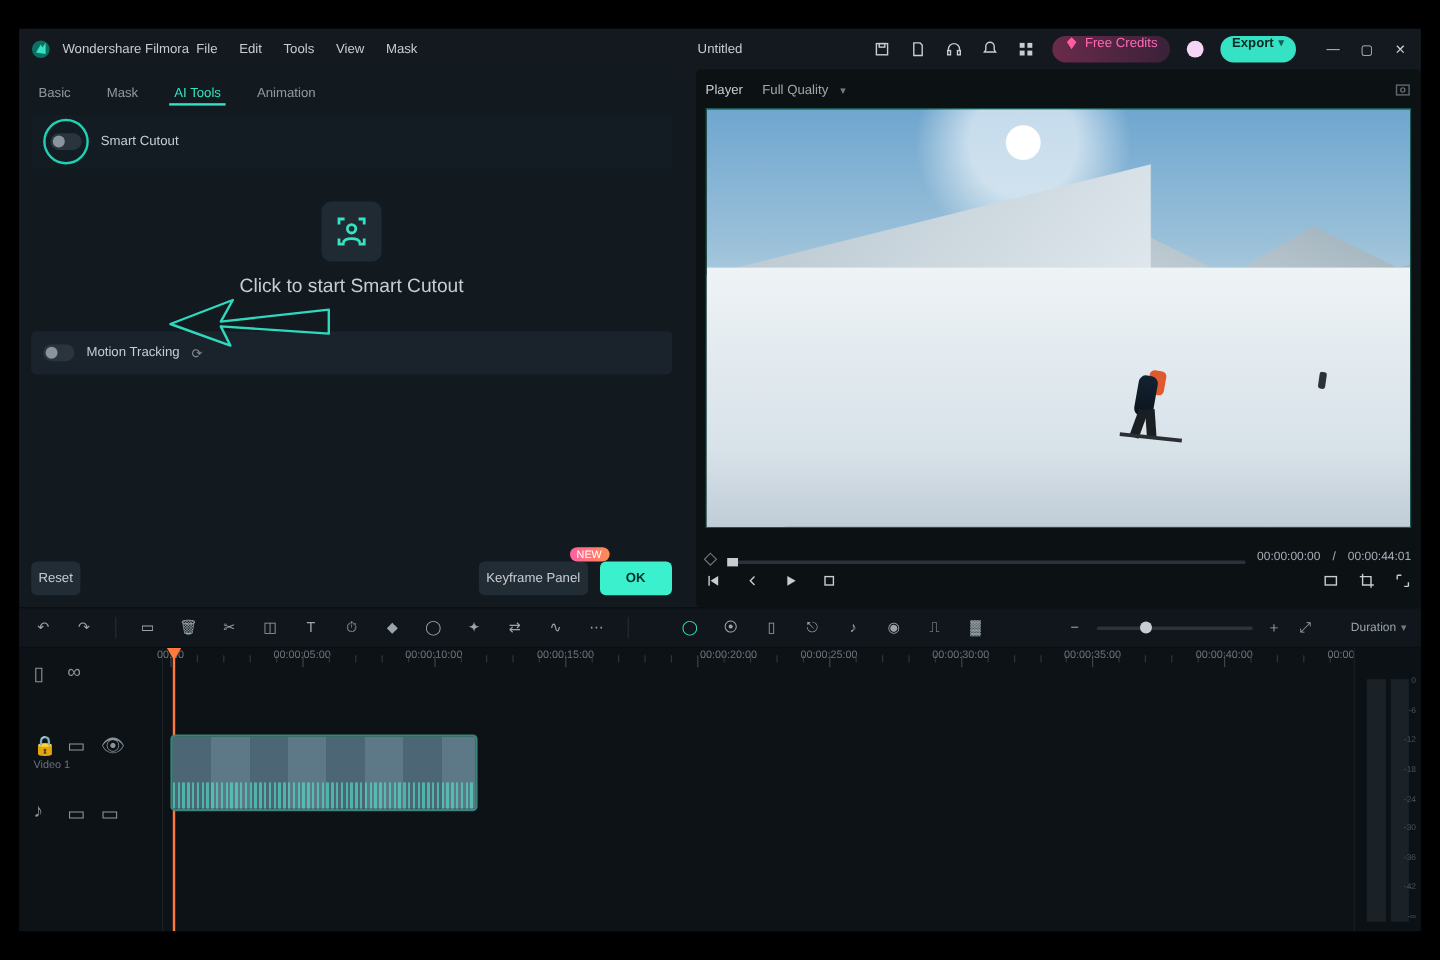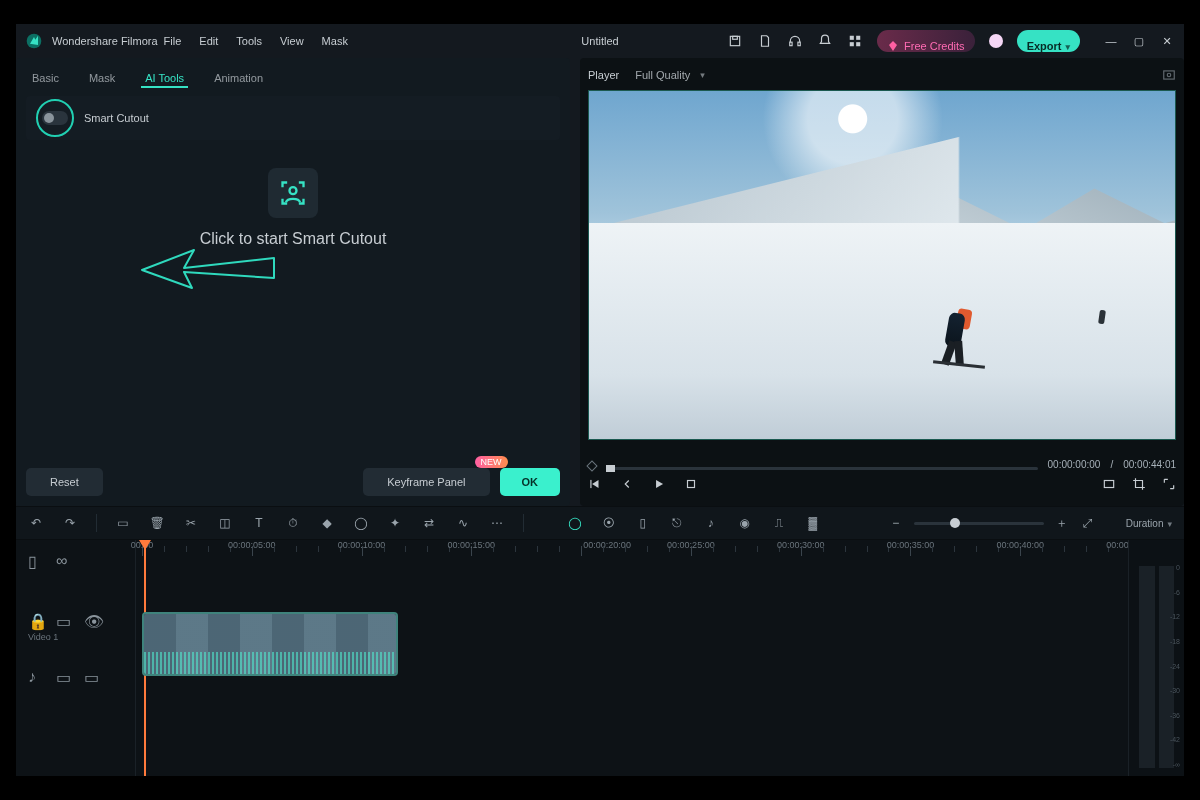--- a/index.html
+++ b/index.html
@@ -14,21 +14,21 @@
     background: #14191f; font-size: 11px; color: #c7cdd2;
     white-space: nowrap;
   }
   .logo { display: inline-flex; align-items: center; margin-right: 10px; }
   .logo svg { width: 16px; height: 16px; }
   .menus { display: flex; gap: 18px; margin-left: 6px; }
   .menus span { cursor: pointer; }
   .doc-title { margin-left: auto; margin-right: auto; position: absolute; left: 50%; transform: translateX(-50%); color: #c7cdd2; }
   .title-right { display: flex; align-items: center; gap: 14px; margin-left: auto; }
   .title-right .icon-btn { width: 16px; height: 16px; display: inline-flex; align-items: center; justify-content: center; color: #c7cdd2; cursor: pointer; }
-  .pill { display: inline-flex; align-items: flex-end; height: 22px; padding: 0 10px; border-radius: 11px; font-size: 11px; cursor: pointer; }
+  .pill { display: inline-flex; align-items: flex-start; height: 22px; padding: 0 10px; border-radius: 11px; font-size: 11px; cursor: pointer; }
   .pill.free { background: linear-gradient(90deg,#6a2b4a,#3a213a); color: #ff6bb3; }
   .pill.export { background: #36e2c4; color: #072b25; font-weight: 600; }
   .avatar-dot { width: 14px; height: 14px; border-radius: 50%; background: #f5d6f5; }
   .win-btns { display: flex; gap: 14px; margin-left: 10px; }
   .win-btns span { width: 14px; text-align: center; cursor: pointer; }
 
   
   .main-row { display: flex; gap: 10px; padding: 0 0 0 0; height: 448px; }
   
   .panel {
@@ -53,21 +53,21 @@
   .toggle-ring { position: relative; width: 38px; height: 38px; border: 2px solid #21d0b2; border-radius: 50%; display: flex; align-items: center; justify-content: center; flex-shrink: 0; }
   .arrow-annot { position: absolute; left: 120px; top: 180px; pointer-events: none; }
   .center-box {
     margin: 18px auto 0 auto; width: 50px; height: 50px; border-radius: 8px;
     background: #1f2a32; display: flex; align-items: center; justify-content: center; cursor: pointer;
   }
   .center-box svg { width: 28px; height: 28px; }
   .center-caption { text-align: center; font-size: 16px; color: #c7cdd2; margin-top: 12px; }
   .spacer-flex { flex: 1; }
   .footer-row { display: flex; align-items: center; gap: 10px; margin-top: auto; }
-  .btn-flat { height: 28px; padding: 0 24px; border-radius: 5px; background: #222c34; color: #c7cdd2; font-size: 11px; display: inline-flex; align-items: center; cursor: pointer; }
+  .btn-flat { height: 28px; padding: 0 6px; border-radius: 5px; background: #222c34; color: #c7cdd2; font-size: 11px; display: inline-flex; align-items: center; cursor: pointer; }
   .btn-ok { background: #3af0cd; color: #053028; font-weight: 600; padding: 0 22px; }
   .kf-wrap { position: relative; }
   .badge-new { position: absolute; top: -12px; right: -18px; background: linear-gradient(90deg,#ff5fa2,#ff8d4e); color: #fff; font-size: 9px; padding: 1px 6px; border-radius: 8px; }
   .pop-pin { width: 10px; height: 10px; margin-left: auto; opacity: .5; }
 
   
   .preview {
     flex: 1; display: flex; flex-direction: column; background: #0c1114; border-radius: 4px;
     padding: 6px 8px 8px 8px;
   }
@@ -250,20 +250,25 @@
         <svg viewBox="0 0 24 24" fill="none" stroke="#36e2c4" stroke-width="2">
           <path d="M3 7V3h4 M21 7V3h-4 M3 17v4h4 M21 17v4h-4"></path>
           <circle cx="12" cy="10" r="3"></circle>
             <path d="M6 20c1-4 11-4 12 0"></path>
         </svg>
       </div>
       <div class="center-caption">Click to start Smart Cutout</div>
 
       <div style="height:28px"></div>
 
+      <div class="row-item">
+        <span class="toggle"></span>
+        <span>Motion Tracking</span>
+        <span style="opacity:.6">⟳</span>
+      </div>
 
       <div class="spacer-flex"></div>
 
       <div class="footer-row">
         <span class="btn-flat">Reset</span>
         <span style="flex:1"></span>
         <span class="kf-wrap">
           <span class="badge-new">NEW</span>
           <span class="btn-flat">Keyframe Panel</span>
         </span>

